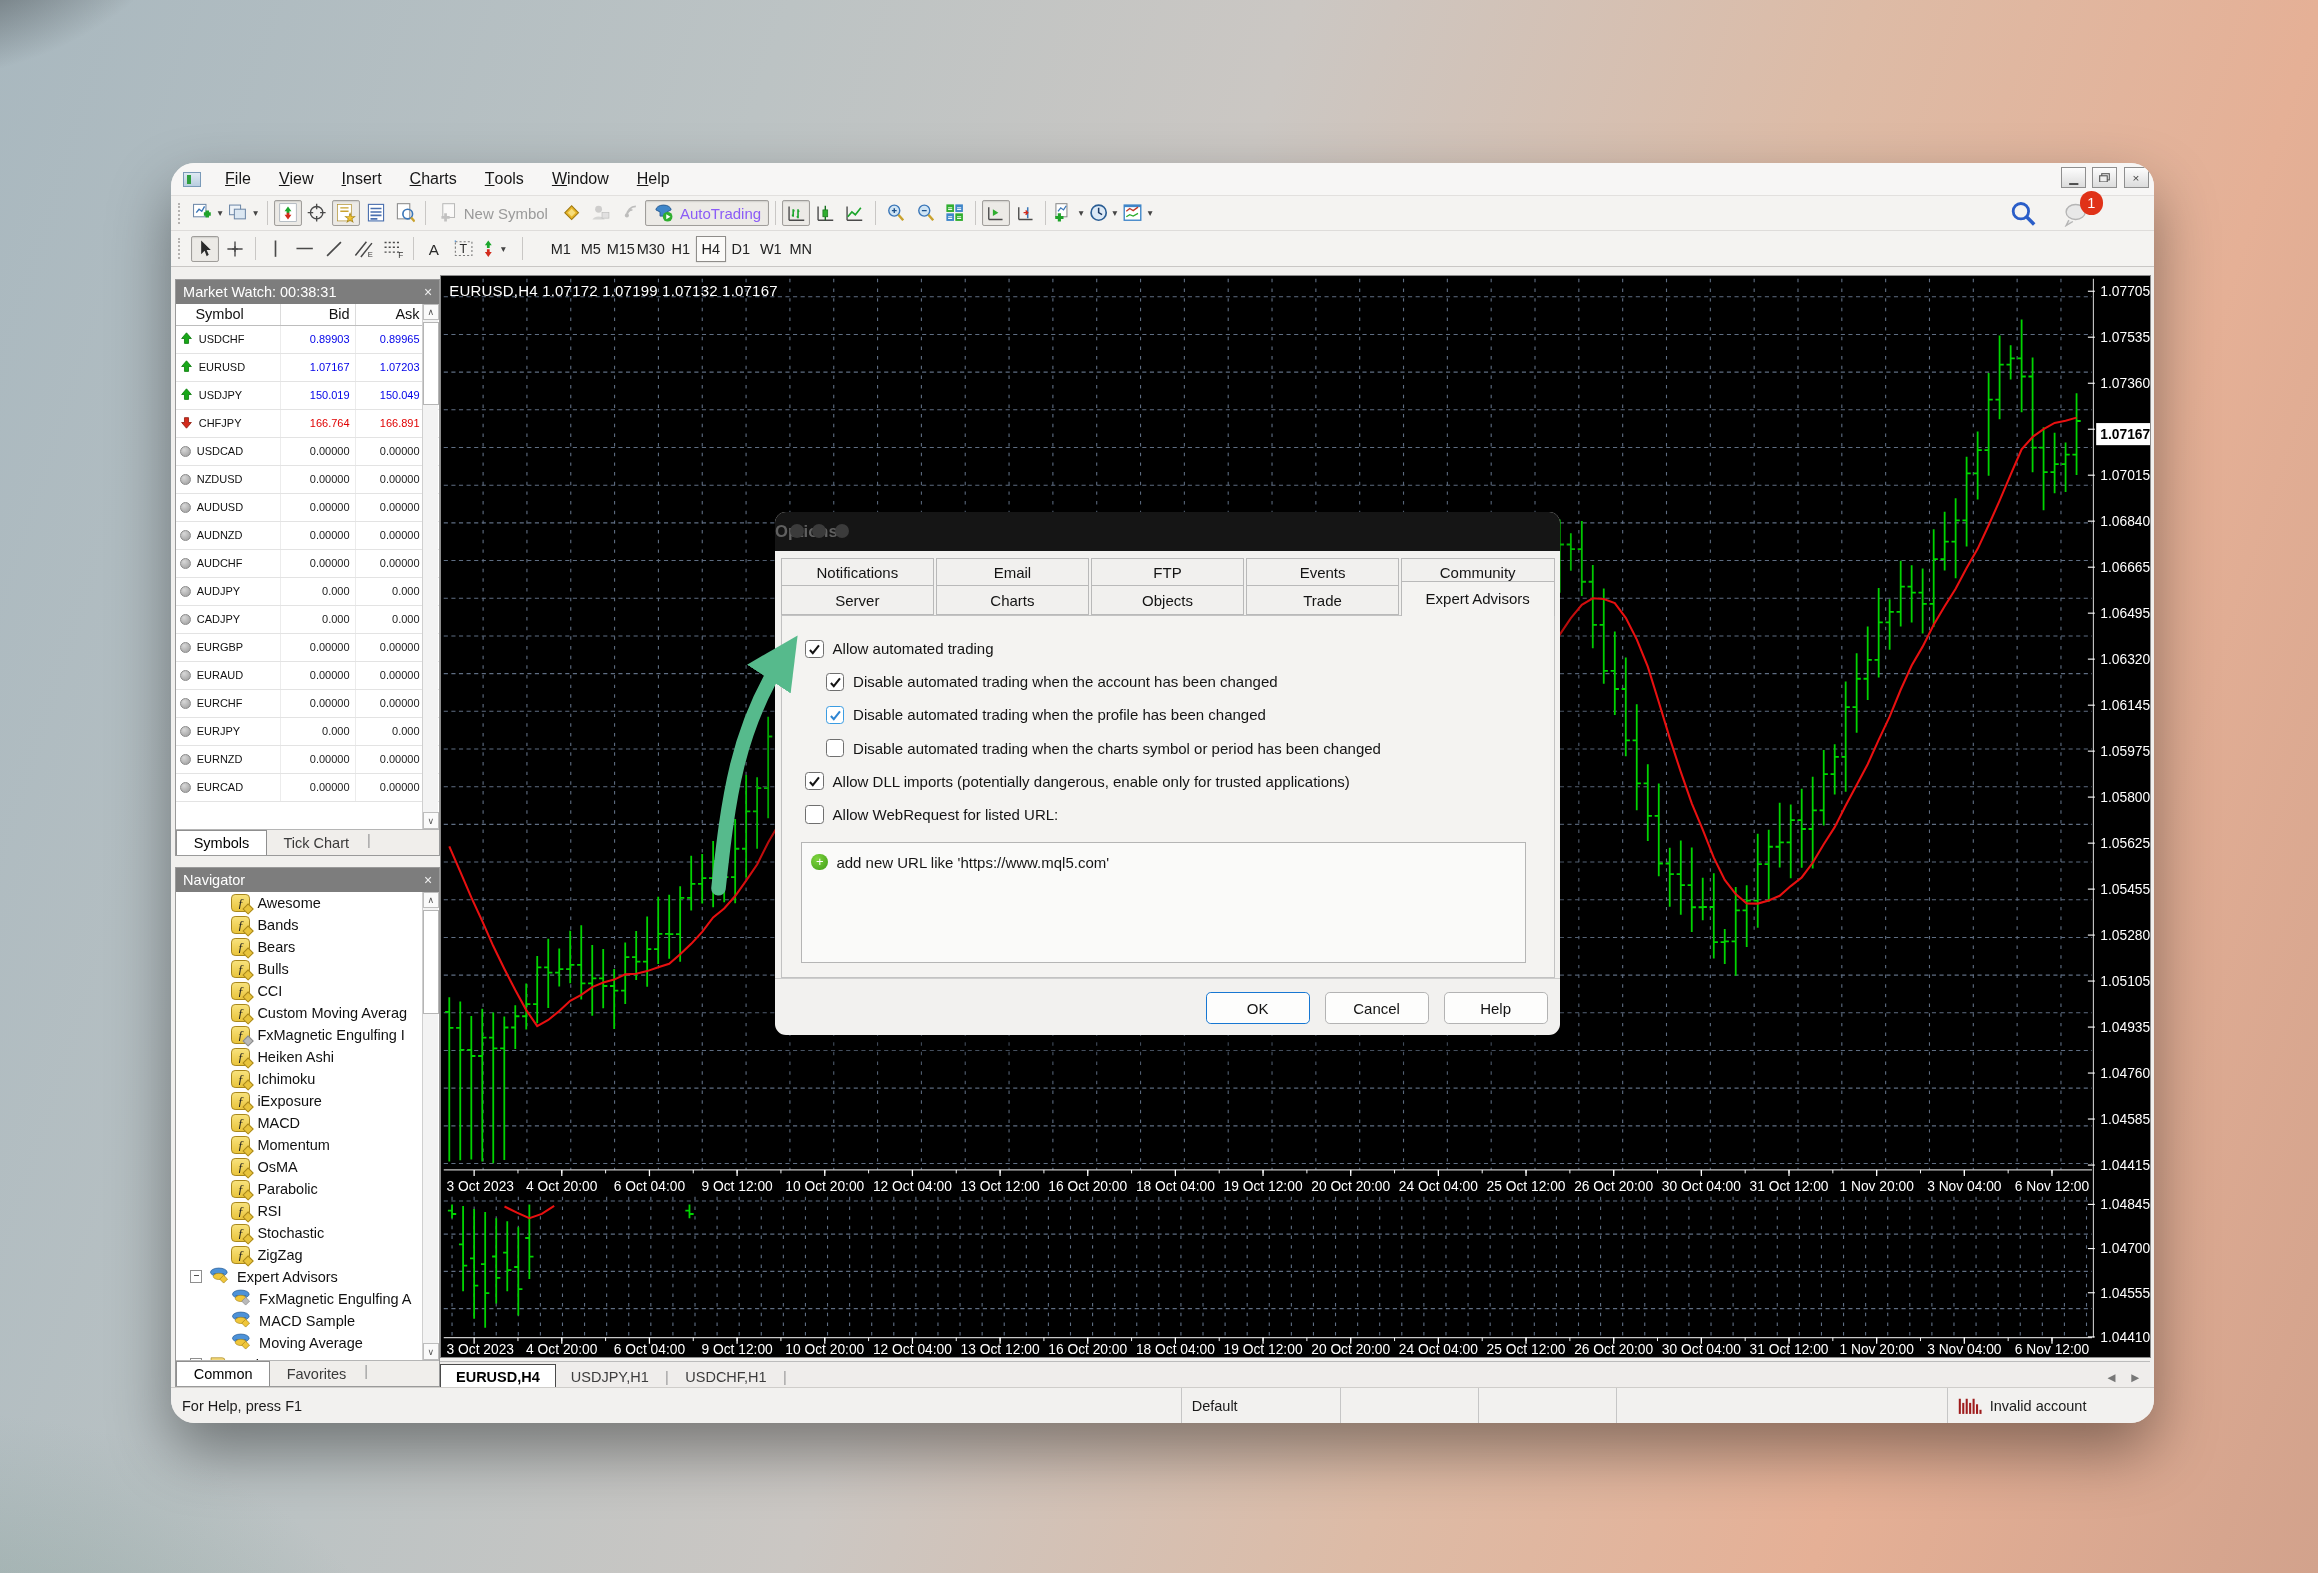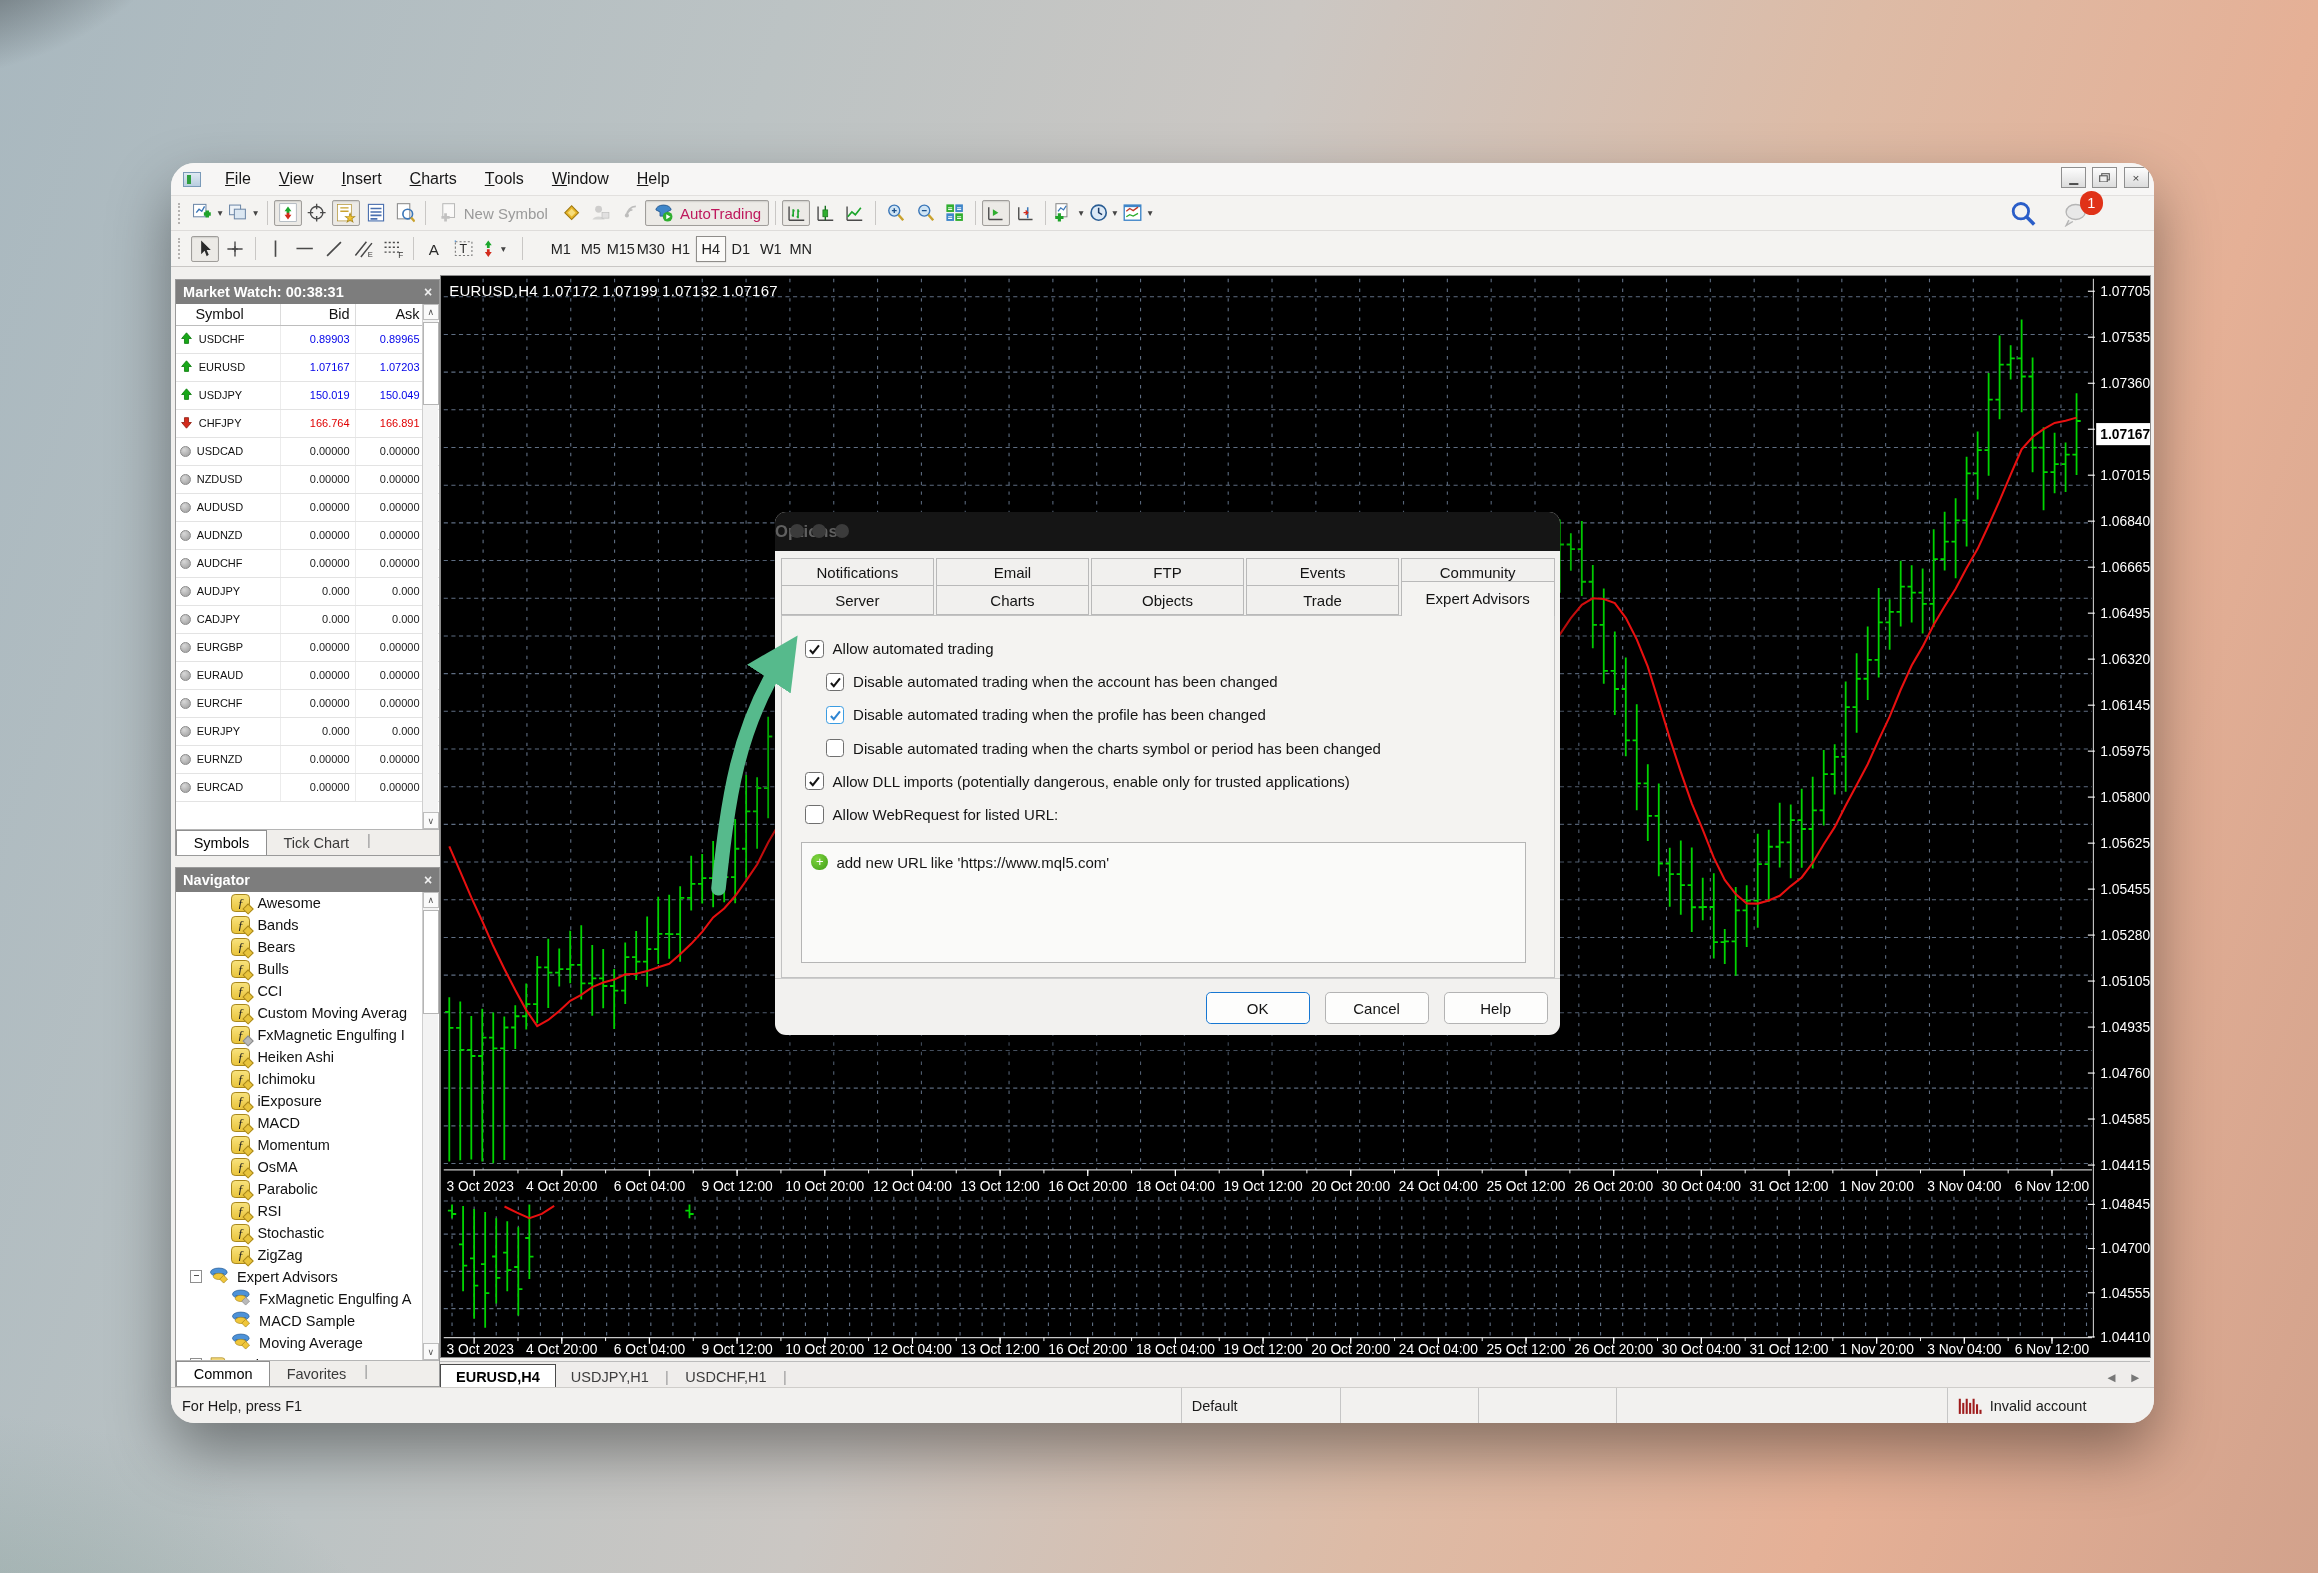--- a/index.html
+++ b/index.html
@@ -19,33 +19,33 @@
   .menu-item .acc{text-decoration:underline;}
   .win-controls{position:absolute;top:4.1px;right:5.5px;display:flex;gap:6.2px;}
   .win-btn{width:25px;height:21px;border:0.7px solid #8f8f8f;background:linear-gradient(#fdfdfd,#dcdcdc);display:flex;align-items:center;justify-content:center;font-size:11.7px;color:#444;}
   
   .toolbar{position:absolute;left:0;width:100%;display:flex;align-items:center;background:#f4f3f1;}
   .tb1{top:33px;height:35px;border-bottom:0.7px solid #dedcda;}
   .tb2{top:68px;height:36px;border-bottom:0.7px solid #c9c7c5;}
   .grip{width:7px;height:21px;border-left:2.1px dotted #b5b3b1;margin:0 5.5px 0 7px;}
   .tbtn{min-width:28px;height:26px;margin:0 0.7px;display:flex;align-items:center;justify-content:center;border:0.7px solid transparent;border-radius:2.1px;position:relative;}
   .tbtn.pressed{background:#eceae6;border:0.7px solid #9f9d9a;box-shadow:inset 0 0.7px 1.4px rgba(0,0,0,.15);}
-  .tbtn.labeled{padding:0 7px;gap:5.5px;font-size:15px;color:#be185d;}
+  .tbtn.labeled{padding:0 7px;gap:5.5px;font-size:15px;color:#8b5cf6;}
   .tbtn.disabled{color:#9a9a9a;}
   .caret{font-size:8.3px;color:#444;margin-left:2.8px;}
   .tbsep{width:0.7px;height:23.5px;background:#c9c7c5;margin:0 5.5px;}
   .tf-group{display:flex;margin-left:18px;}
   .tfbtn{width:30px;height:26px;display:flex;align-items:center;justify-content:center;font-size:14.5px;color:#222;border:0.7px solid transparent;}
   .tfbtn.active{background:#fbfaf8;border:0.7px solid #8f8d8a;box-shadow:0 0.7px 1.4px rgba(0,0,0,.2);}
   .top-right{position:absolute;right:62px;top:37px;display:flex;gap:25px;align-items:center;}
   .badge{position:absolute;right:-11px;top:-9.7px;min-width:23.5px;height:23.5px;border-radius:11.7px;background:#e03218;color:#fff;font-size:14.5px;display:flex;align-items:center;justify-content:center;padding:0 4.1px;}
   
   .dock{position:absolute;left:4.1px;top:105px;width:265px;bottom:36px;}
   .panel{position:absolute;left:0;width:265px;background:#fff;border:0.7px solid #9a9a9a;}
-  .ptitle{height:23.5px;background:#7d7d7d;color:#fff;font-size:14.5px;display:flex;align-items:center;padding:0 7px;font-weight:bold;}
+  .ptitle{height:23.5px;background:#7d7d7d;color:#fff;font-size:14.5px;display:flex;align-items:center;padding:0 7px;}
   .ptitle .x{margin-left:auto;color:#efefef;font-size:14px;}
   .mw{top:11px;height:577px;}
   .mw-head{display:grid;grid-template-columns:104px 75px 70px;height:22px;border-bottom:0.7px solid #bdbdbd;font-size:14.5px;color:#111;align-items:center;background:#fff;}
   .mw-head .c1{padding-left:19.3px;}
   .mw-head .cr{text-align:right;padding-right:5.5px;border-left:0.7px solid #dcdcdc;height:100%;display:flex;align-items:center;justify-content:flex-end;}
   .mw-row{display:grid;grid-template-columns:104px 75px 70px;height:28px;border-bottom:0.7px solid #e3e3e3;font-size:11px;align-items:center;}
   .mw-row .sym{display:flex;align-items:center;gap:5.5px;padding-left:4.1px;color:#111;}
   .mw-row .val{text-align:center;padding-right:5.5px;border-left:0.7px solid #ececec;height:100%;display:flex;align-items:center;justify-content:flex-end;}
   .val.blue{color:#0000e8;} .val.red{color:#e00000;} .val.black{color:#1a1a1a;}
   .dotflat{width:11px;height:11px;border-radius:50%;background:radial-gradient(circle at 35% 30%,#d8d8d8,#9a9a9a);border:0.7px solid #8a8a8a;}

